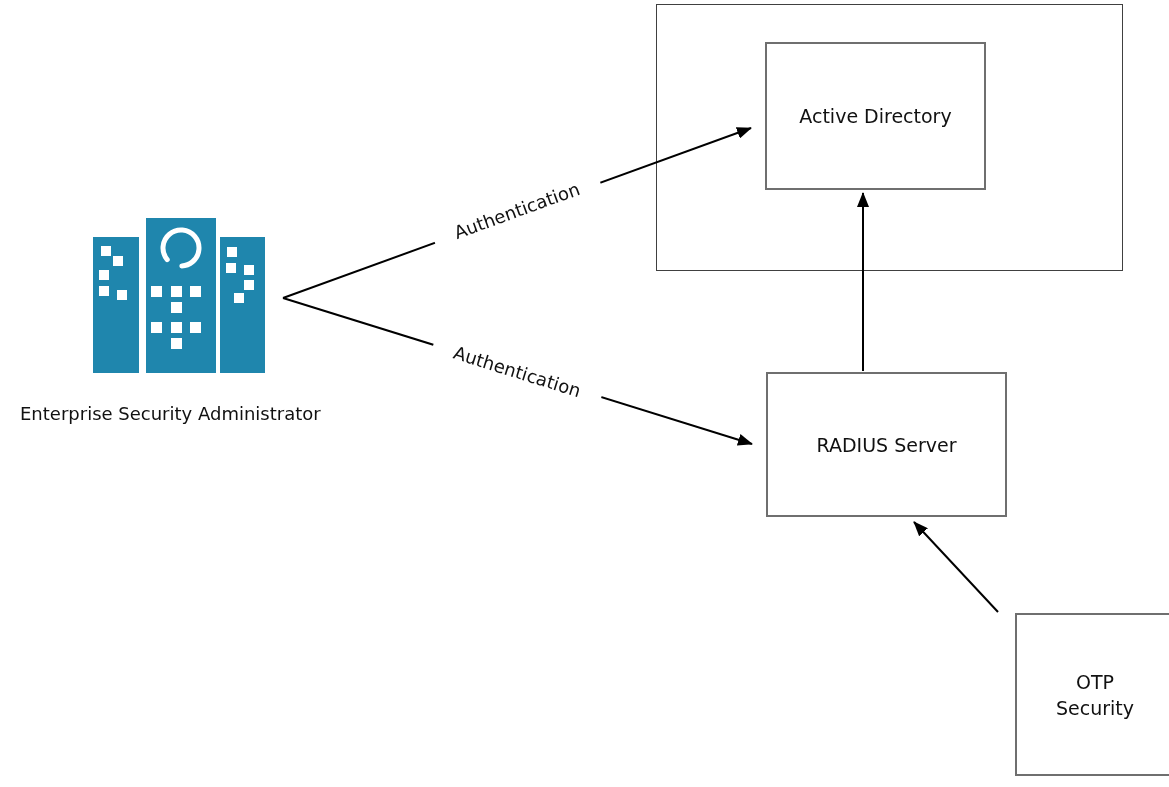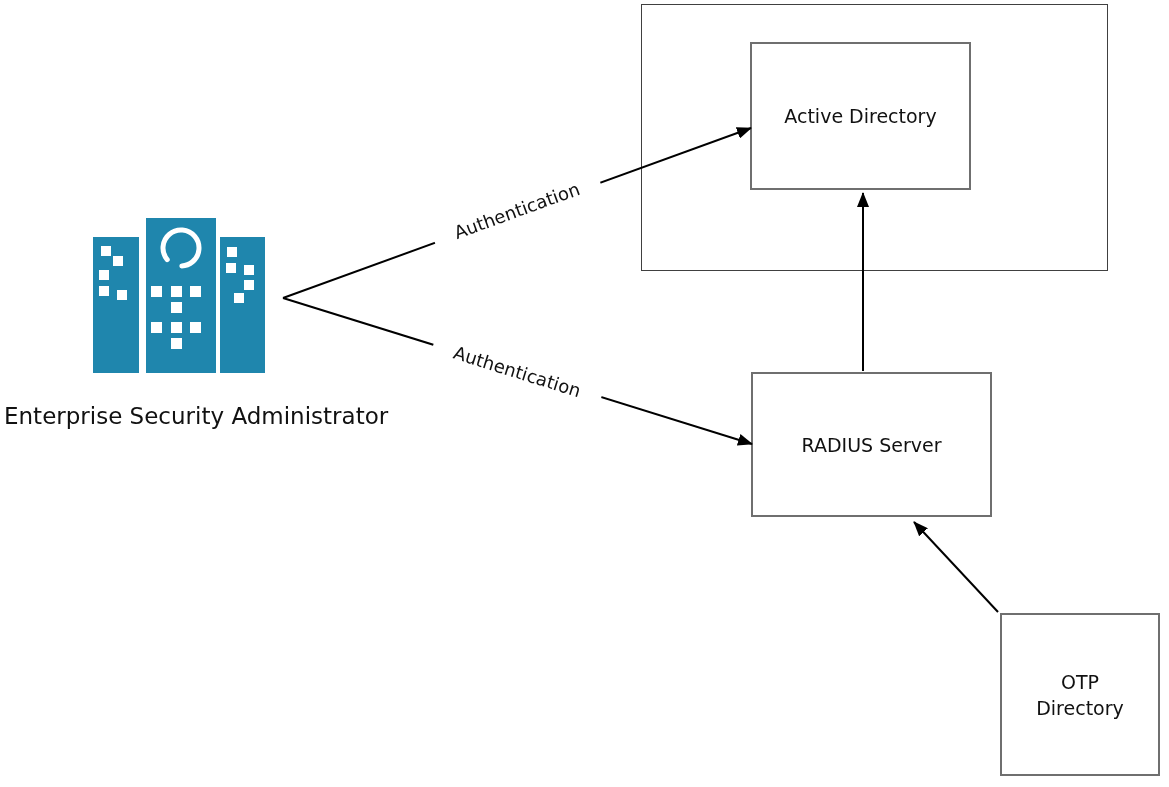--- a/index.html
+++ b/index.html
@@ -8,43 +8,44 @@
     position: relative;
     width: 1169px;
     height: 787px;
     background: #ffffff;
     overflow: hidden;
   }
   .box {
     position: absolute;
     background: #ffffff;
     box-sizing: border-box;
+    margin-left: 15px;
   }
   .group-box {
     border: 1px solid #404040;
     background: transparent;
   }
   .node-box {
     border: 2px solid #6f6f6f;
     display: flex;
     align-items: center;
     justify-content: center;
   }
   .node-label {
     font-size: 19px;
     line-height: 26px;
     color: #111111;
     text-align: center;
     white-space: pre-line;
   }
   .caption {
     position: absolute;
-    left: 4px;
+    left: 20px;
     top: 403px;
-    font-size: 23px;
+    font-size: 18px;
     color: #111111;
     white-space: nowrap;
   }
   svg.overlay {
     position: absolute;
     left: 0; top: 0;
     width: 1169px;
     height: 787px;
   }
   svg.overlay text {
@@ -71,21 +72,21 @@
   <div class="box node-box" style="left:750px; top:42px; width:221px; height:148px;">
     <span class="node-label">Active Directory</span>
   </div>
 
   <div class="box node-box" style="left:751px; top:372px; width:241px; height:145px;">
     <span class="node-label">RADIUS Server</span>
   </div>
 
   <div class="box node-box" style="left:1000px; top:613px; width:160px; height:163px;">
     <span class="node-label">OTP
-Directory</span>
+Security</span>
   </div>
 
   <svg class="overlay">
     <defs>
       <marker id="arw" markerUnits="userSpaceOnUse" markerWidth="15" markerHeight="12" refX="14" refY="6" orient="auto">
         <path d="M0,0 L15,6 L0,12 Z" fill="#000000"></path>
       </marker>
     </defs>
 
     <g fill="none" stroke-width="2" stroke="#000000">

